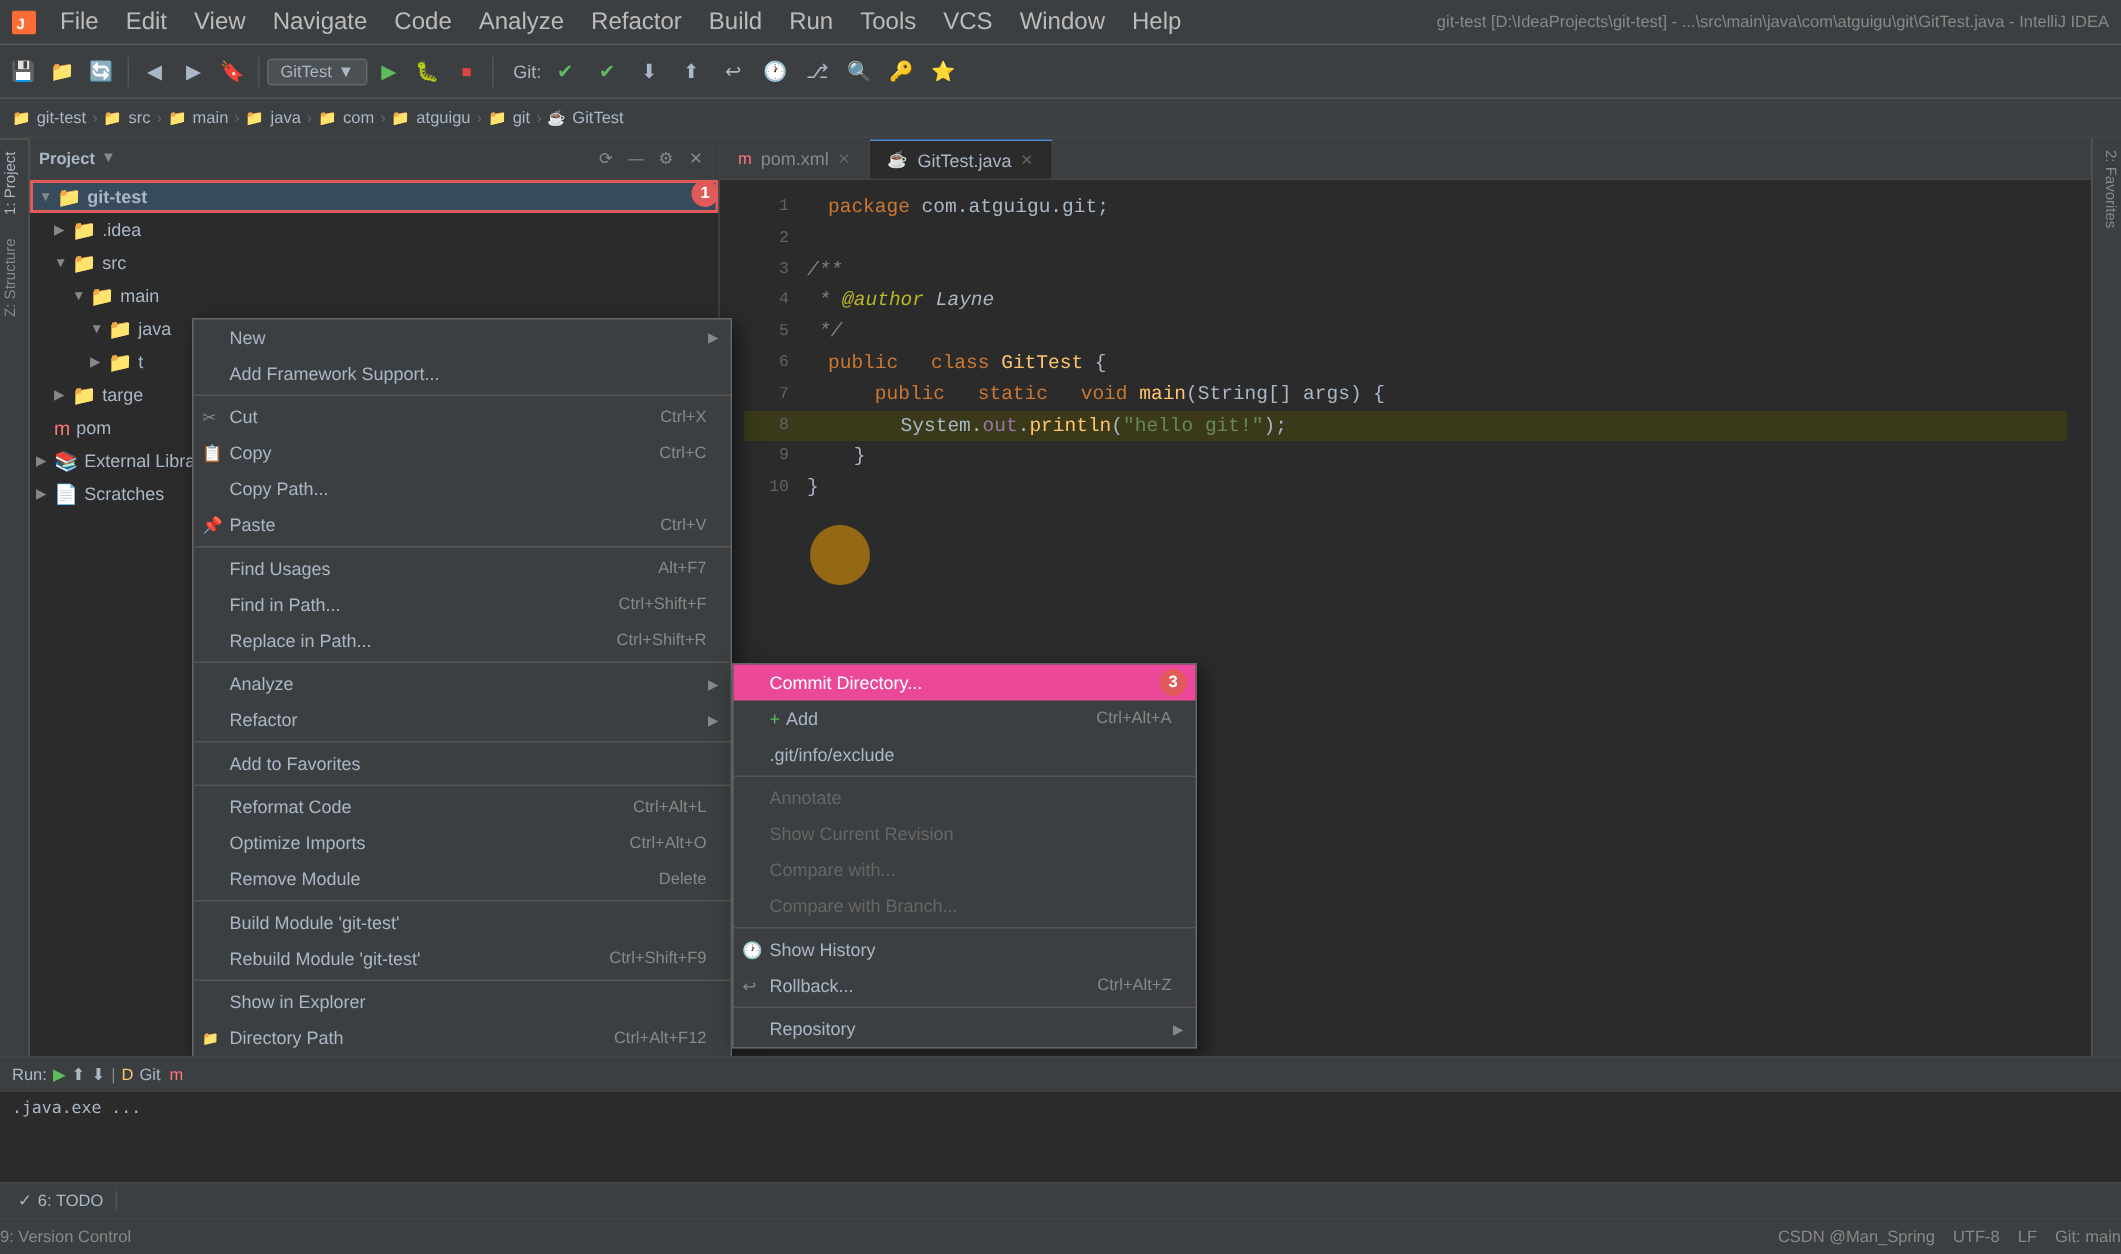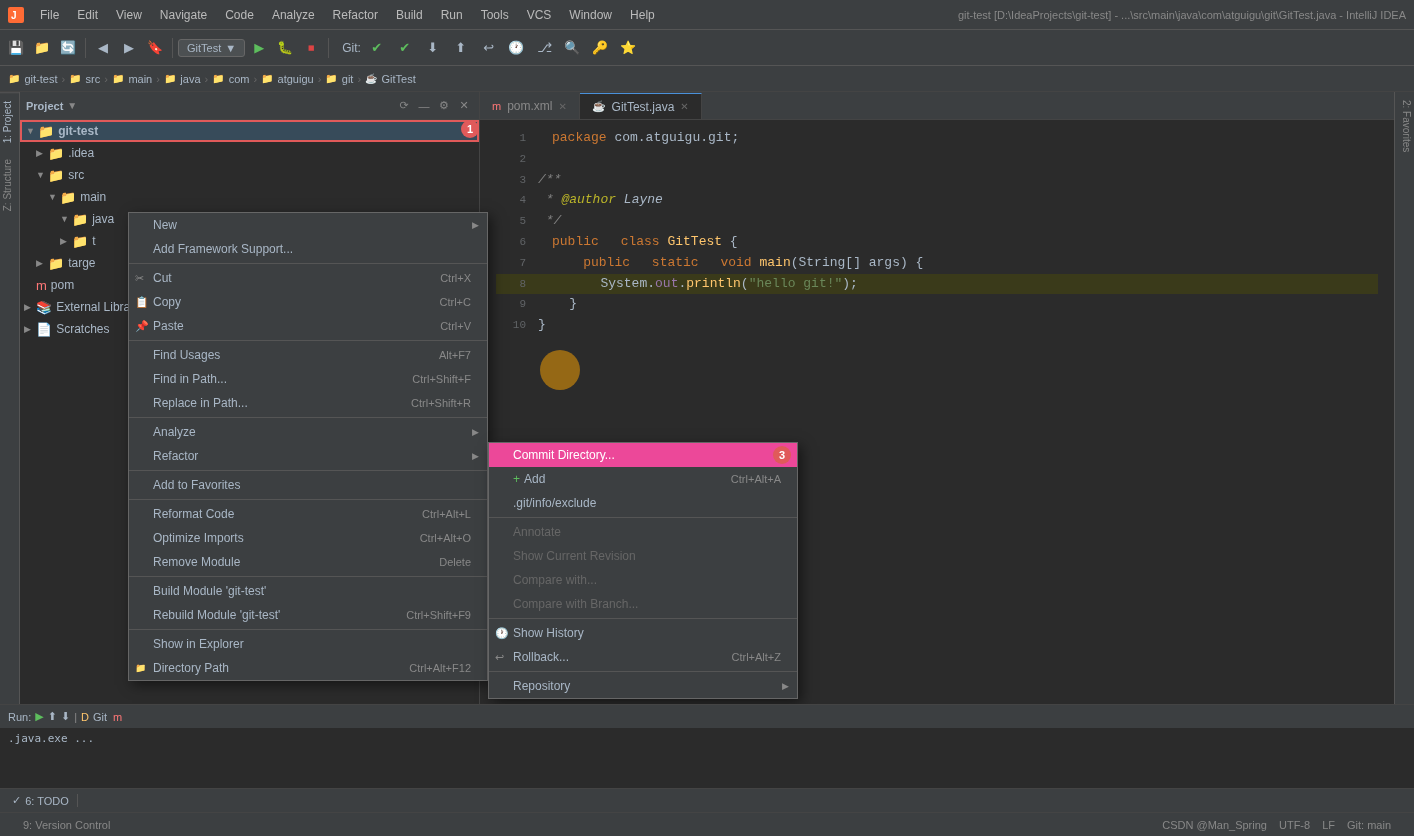--- a/index.html
+++ b/index.html
@@ -18,21 +18,21 @@
     .title-bar {
       background: #3c3f41;
       height: 30px;
       display: flex;
       align-items: center;
       padding: 0 8px;
       gap: 8px;
       border-bottom: 1px solid #555;
     }
     .title-bar-icon { width: 16px; height: 16px; }
-    .title-bar-menus { display: flex; gap: 2px; font-size: 12px; }
+    .title-bar-menus { display: flex; gap: 2px; font-size: 16px; }
     .menu-item { padding: 2px 8px; cursor: pointer; color: #bbbbbb; }
     .title-text { margin-left: auto; font-size: 11px; color: #888; }
 
     
     .toolbar {
       background: #3c3f41;
       height: 36px;
       display: flex;
       align-items: center;
       padding: 0 4px;
@@ -207,21 +207,21 @@
     .method { color: #ffc66d; }
     .highlighted-line { background: #3a3a1a; }
 
     
     .status-bar {
       height: 24px;
       background: #3c3f41;
       border-top: 1px solid #444;
       display: flex;
       align-items: center;
-      padding: 0 23px;
+      padding: 0 0;
       font-size: 11px;
       color: #888;
       gap: 8px;
     }
     .status-right { margin-left: auto; display: flex; gap: 12px; }
     .annotation-num {
       position: absolute;
       background: #e05a5a;
       color: white;
       border-radius: 50%;
@@ -436,20 +436,23 @@
           <span class="cm-icon">✂</span>
           <span>Cut</span>
           <span class="cm-shortcut">Ctrl+X</span>
         </div>
         <div class="cm-item">
           <span class="cm-icon">📋</span>
           <span>Copy</span>
           <span class="cm-shortcut">Ctrl+C</span>
         </div>
         <div class="cm-item">
+          <span>Copy Path...</span>
+        </div>
+        <div class="cm-item">
           <span class="cm-icon">📌</span>
           <span>Paste</span>
           <span class="cm-shortcut">Ctrl+V</span>
         </div>
         <div class="cm-sep"></div>
         <div class="cm-item">
           <span>Find Usages</span>
           <span class="cm-shortcut">Alt+F7</span>
         </div>
         <div class="cm-item">

